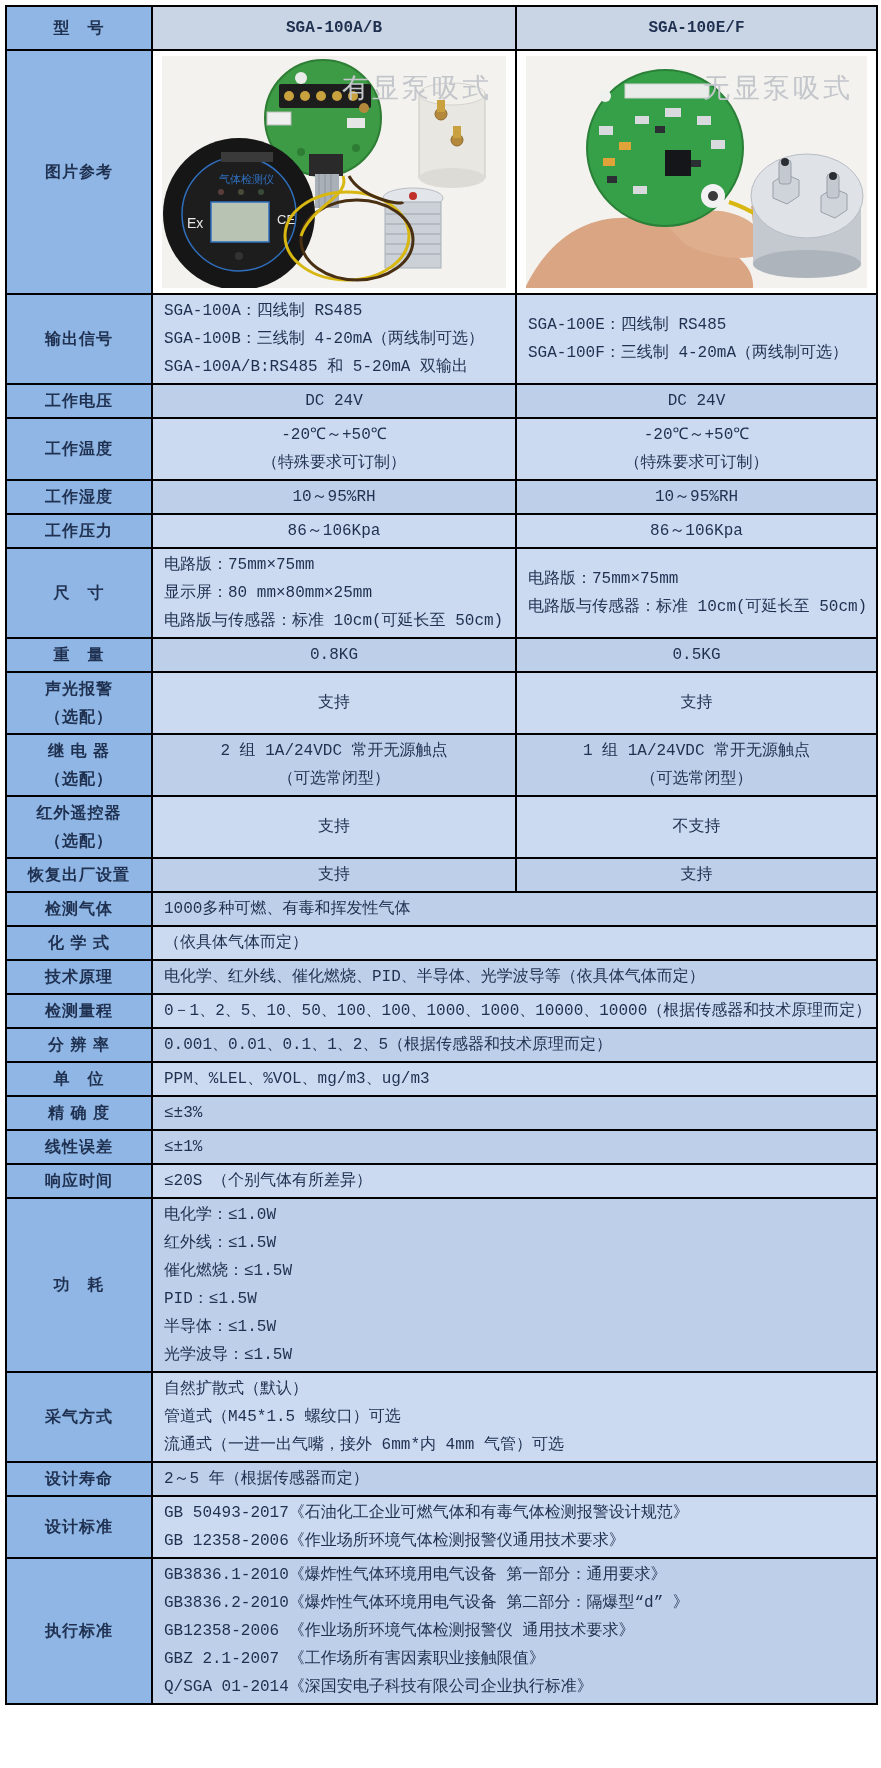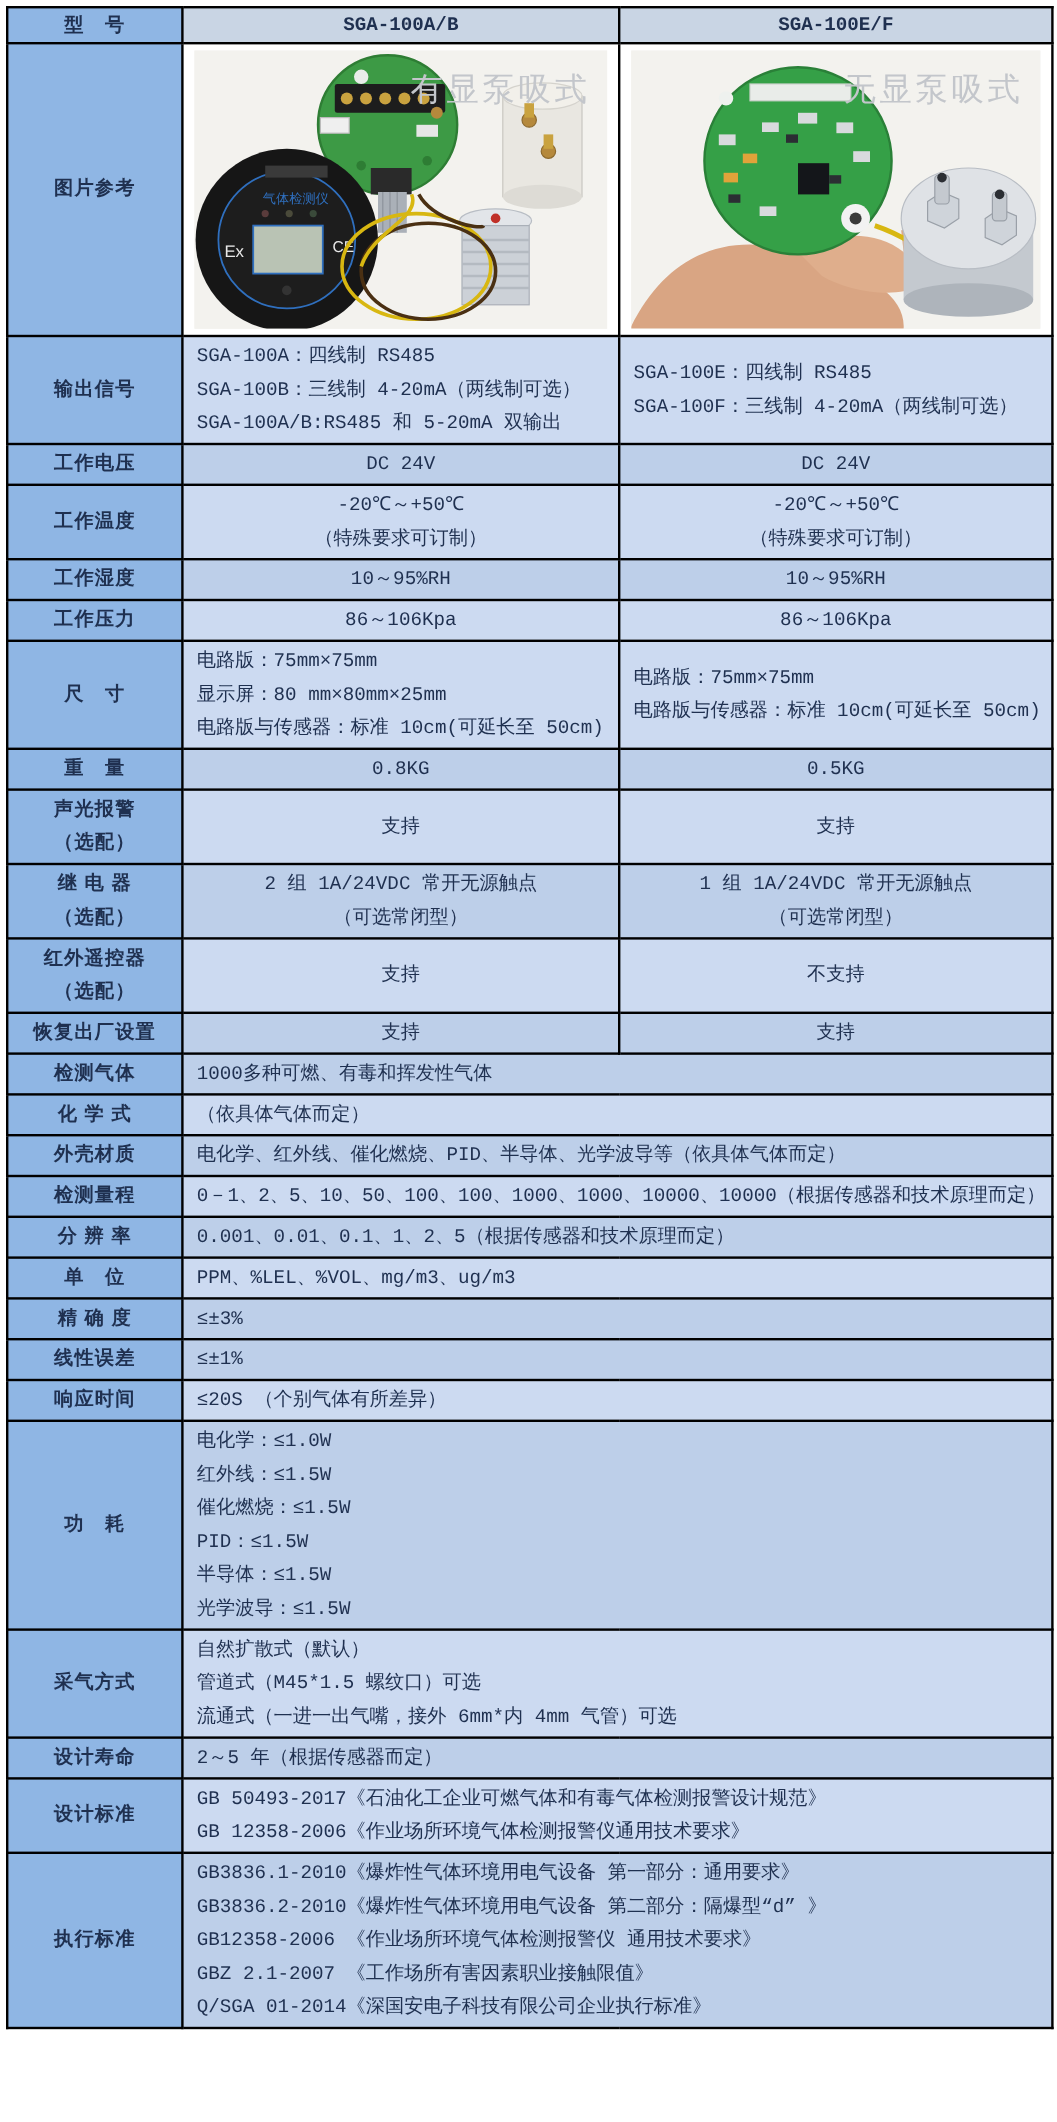--- a/index.html
+++ b/index.html
@@ -27,21 +27,21 @@
   th{
     background:var(--label-bg);
     font-weight:bold;text-align:center;
     letter-spacing:1px;
   }
   thead th.model-cell{
     background:var(--header-value-bg);
     font-family:"Liberation Mono","DejaVu Sans Mono",monospace;
     font-weight:bold;letter-spacing:0;
   }
-  thead th{height:30px;}
+  thead th{height:44px;}
   td{
     font-family:"Liberation Mono","DejaVu Sans Mono",monospace;
   }
   tr.shade-d td{background:var(--band-dark);}
   tr.shade-l td{background:var(--band-light);}
   tr.align-center td{text-align:center;}
   tr.align-left td{text-align:left;padding-left:11px;padding-right:8px;}
   td.span-cell{text-align:left;padding-left:11px;}
   .line{line-height:28px;white-space:nowrap;overflow:hidden;}
   th .line{white-space:normal;}
@@ -349,21 +349,21 @@
         <tr class="shade-l align-left">
           <th>
             <div class="line">化 学 式</div>
           </th>
           <td colspan="2" class="span-cell">
             <div class="line">（依具体气体而定）</div>
           </td>
         </tr>
         <tr class="shade-d align-left">
           <th>
-            <div class="line">外壳材质</div>
+            <div class="line">技术原理</div>
           </th>
           <td colspan="2" class="span-cell">
             <div class="line">电化学、红外线、催化燃烧、PID、半导体、光学波导等（依具体气体而定）</div>
           </td>
         </tr>
         <tr class="shade-l align-left">
           <th>
             <div class="line">检测量程</div>
           </th>
           <td colspan="2" class="span-cell">

